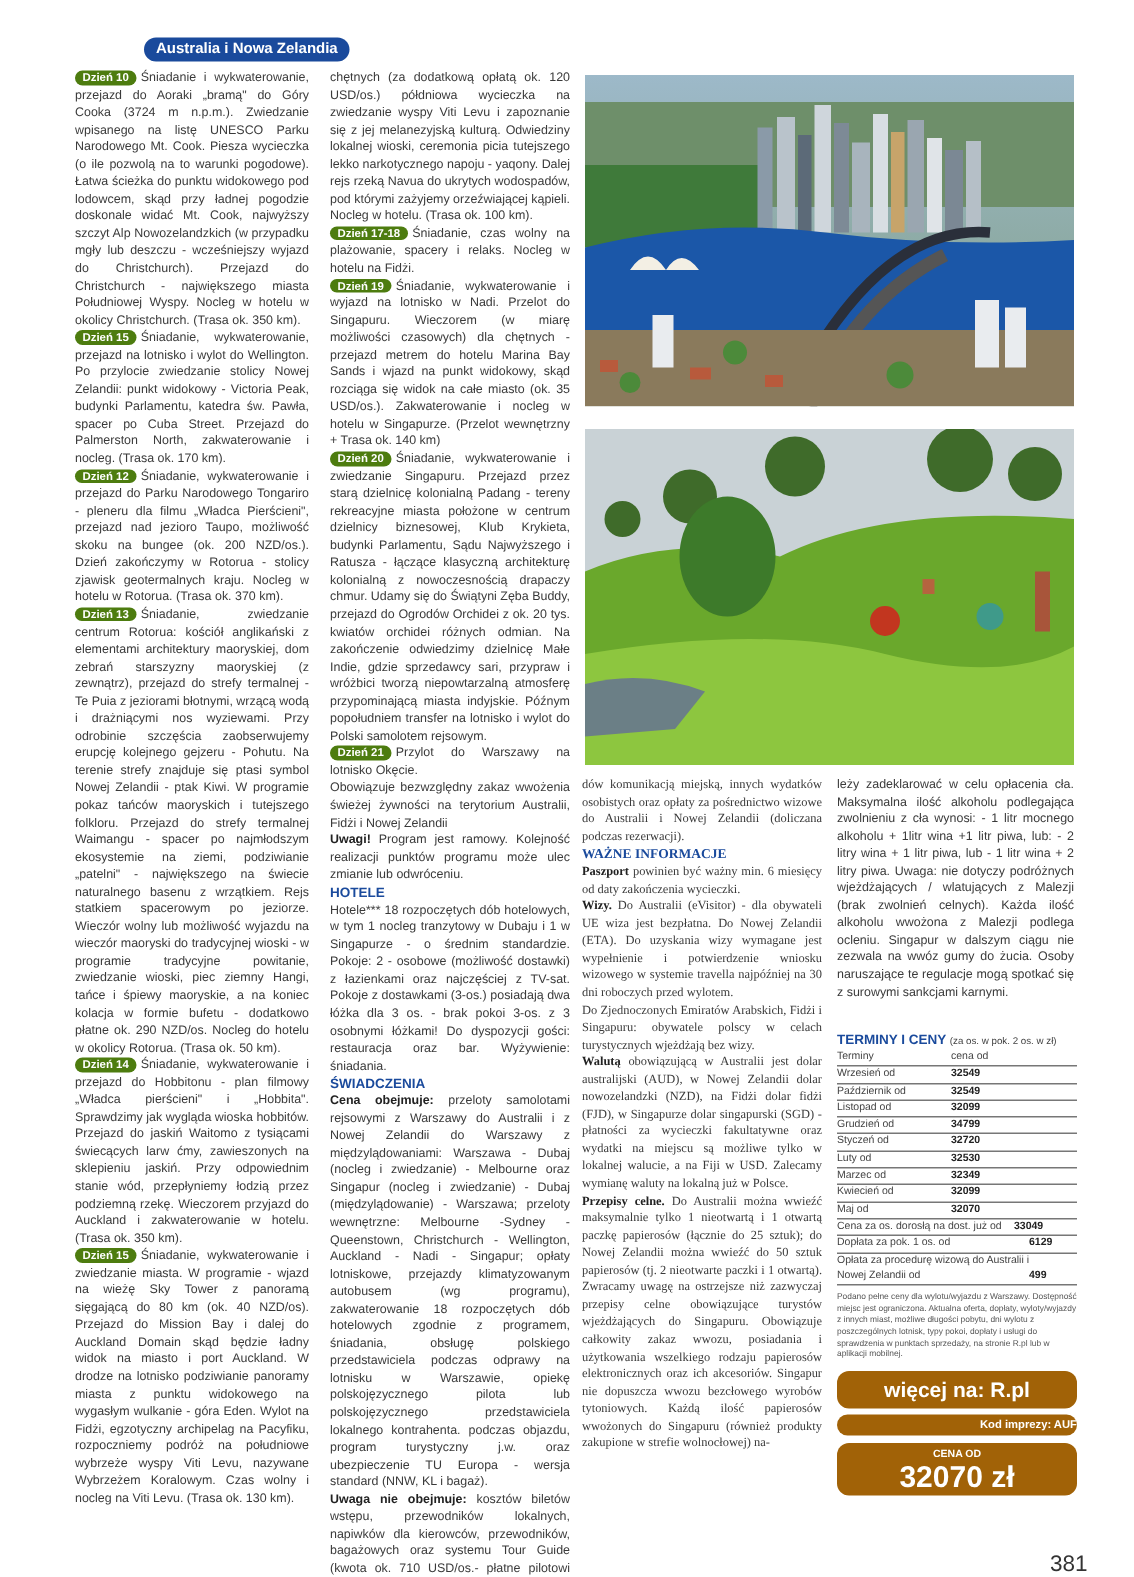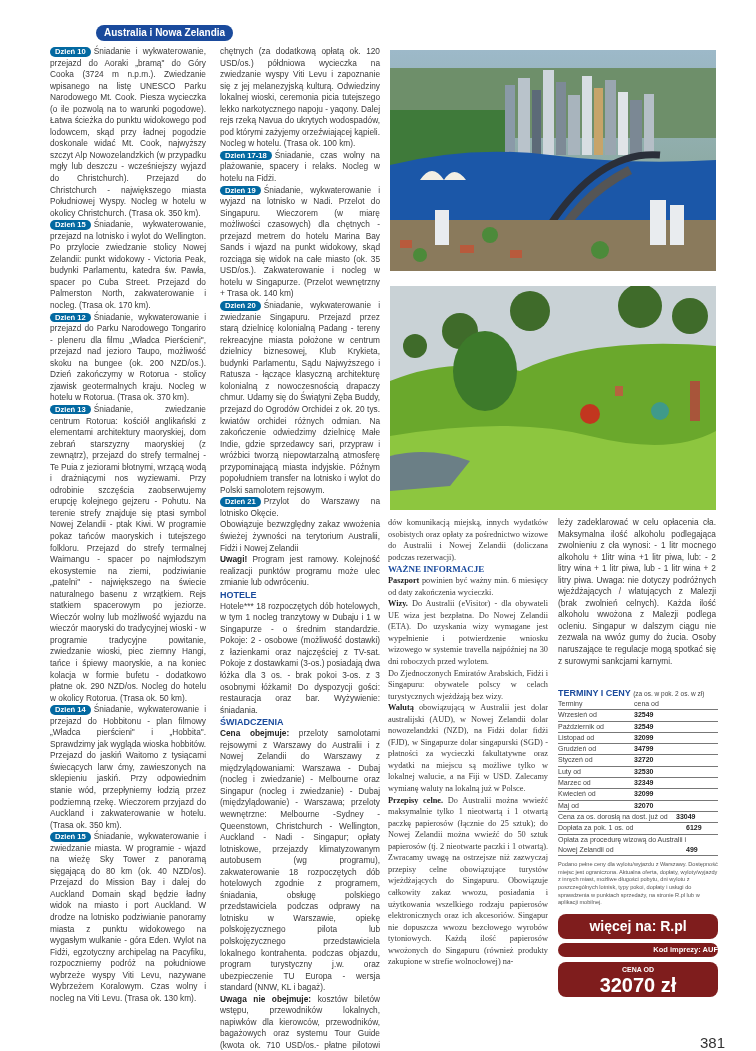--- a/index.html
+++ b/index.html
@@ -4,35 +4,35 @@
 <style>
   html,body{margin:0;padding:0;background:#fff;}
   body{width:756px;height:1051px;position:relative;overflow:hidden;font-family:"Liberation Sans",sans-serif;color:#333;}
   .badge-title{position:absolute;left:50px;top:25px;background:#1a4a9c;color:#fff;font-weight:bold;font-size:10px;padding:2px 8px;border-radius:9px;line-height:12px;margin-left:46px;}
   .col{position:absolute;font-size:8.3px;line-height:11.55px;text-align:justify;color:#3a3a3a;}
   .col p{margin:0;}
   #col1{left:50px;top:46px;width:156px;}
   #col2{left:220px;top:46px;width:160px;}
   #col3{left:388px;top:517px;width:160px;font-family:Liberation Serif, serif;}
   #col4{left:558px;top:517px;width:158px;}
-  .day{display:inline-block;background:#0369a1;color:#fff;font-weight:bold;font-size:7.6px;line-height:9.5px;padding:0 5px;border-radius:6px;margin-right:3px;}
+  .day{display:inline-block;background:#4d7c0f;color:#fff;font-weight:bold;font-size:7.6px;line-height:9.5px;padding:0 5px;border-radius:6px;margin-right:3px;}
   .sec{color:#1a4a9c;font-weight:bold;font-size:9px;line-height:12px;}
   b{color:#222;}
   .photo{position:absolute;left:390px;width:326px;overflow:hidden;}
   #photo1{top:50px;height:221px;}
   #photo2{top:286px;height:224px;}
   .prices{position:absolute;left:558px;top:688px;width:160px;font-size:7px;color:#444;}
   .prices .h{font-size:9px;line-height:11px;color:#1a4a9c;font-weight:bold;}
   .prices .h small{font-weight:normal;color:#444;font-size:6.5px;}
   .prow{display:flex;border-bottom:0.8px solid #777;line-height:10px;height:10.3px;}
   .prow .m{width:76px;}
   .prow .v{font-weight:bold;color:#222;}
   .prow.extra .m{width:118px;}
   .note{font-size:5.6px;line-height:7.6px;color:#555;margin-top:5px;}
-  .btn{position:absolute;left:558px;width:160px;background:#7f1d1d;color:#fff;border-radius:8px;text-align:center;font-weight:bold;}
+  .btn{position:absolute;left:558px;width:160px;background:#a16207;color:#fff;border-radius:8px;text-align:center;font-weight:bold;}
   #more-btn{top:914px;height:25px;font-size:14px;line-height:25px;}
   #code-btn{top:943px;height:14px;font-size:7.5px;line-height:14px;border-radius:7px;text-align:right;}
   #price-btn{top:962px;height:35px;}
   #price-btn .l{font-size:7px;line-height:9px;padding-top:3px;}
   #price-btn .p{font-size:20px;line-height:22px;}
   .pnum{position:absolute;left:700px;top:1034px;font-size:15px;color:#333;}
 </style>
 </head>
 <body>
 

